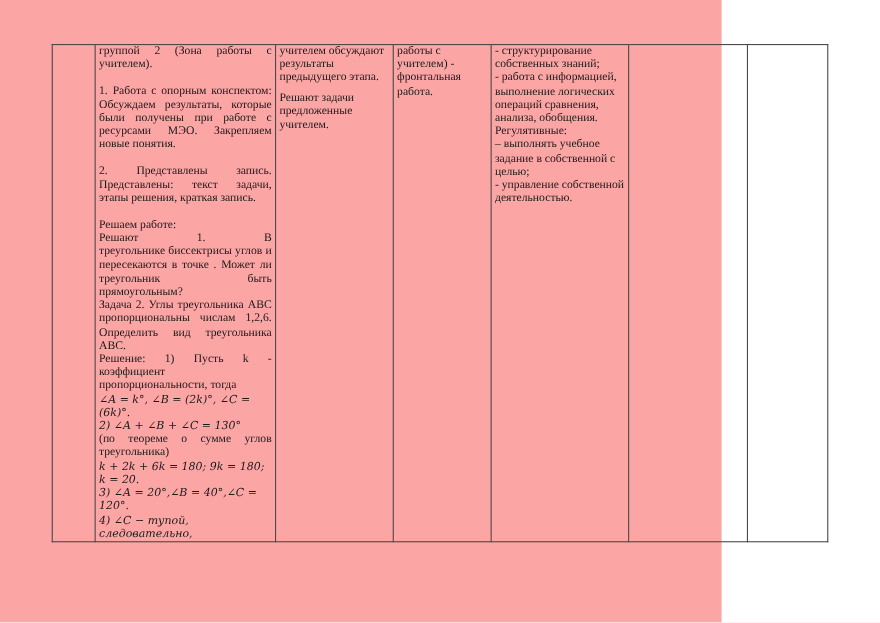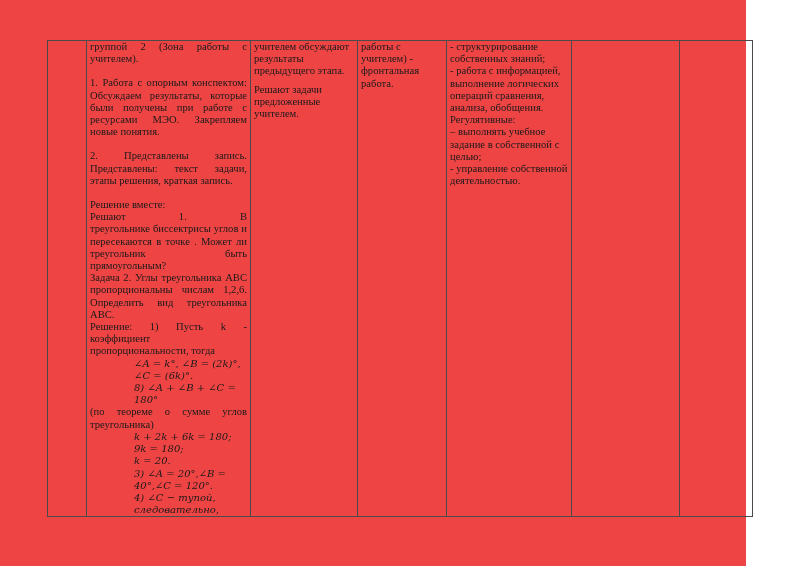--- a/index.html
+++ b/index.html
@@ -1,29 +1,29 @@
 <!DOCTYPE html>
 <html><head>
   <meta charset="utf-8">
   <style>
     html, body { margin: 0; padding: 0; background: #ffffff; }
     body { width: 800px; height: 566px; position: relative; overflow: hidden;
            font-family: "Liberation Serif", serif; color: #1a1a1a; }
-    .page { position: absolute; left: 0; top: 0; width: 746px; height: 566px; background: #ef4444; }
+    .page { position: absolute; left: 0; top: 0; width: 656px; height: 566px; background: #fca5a5; }
     table.lesson { position: absolute; left: 47px; top: 40px; width: 705px; height: 438px;
                    border-collapse: collapse; table-layout: fixed; }
     table.lesson td { border: 1.5px solid #4a4a4a; vertical-align: top; padding: 0 3px;
                       font-size: 10.6px; line-height: 12.2px; }
     .c1 { width: 39px; } .c2 { width: 164px; } .c3 { width: 107px; } .c4 { width: 89px; }
     .c5 { width: 125px; } .c6 { width: 108px; } .c7 { width: 73px; }
     .just { text-align: justify; text-align-last: left; }
     .p { margin: 0; }
     .gap { height: 12px; }
     .gap-s { height: 6px; }
-    .math { font-style: italic; font-family: "DejaVu Serif", serif; font-size: 10px; margin-left: 44px; }
+    .math { font-style: italic; font-family: "DejaVu Serif", serif; font-size: 10px; }
     .ital { }
     .row3 { display: flex; justify-content: space-between; }
   </style>
 </head>
 <body>
 
 <div class="page">
   <table class="lesson">
     <colgroup>
       <col class="c1">
@@ -43,31 +43,31 @@
         <div class="gap"></div>
         <p class="p just">1. Работа с опорным конспектом: Обсуждаем результаты, которые были получены при работе с ресурсами МЭО. Закрепляем новые понятия.</p>
         <div class="gap"></div>
         <div class="row3">
           <span>2.</span>
           <span>Представлены</span>
           <span>запись.</span>
         </div>
         <p class="p just">Представлены: текст задачи, этапы решения, краткая запись.</p>
         <div class="gap"></div>
-        <p class="p">Решение вместе:</p>
+        <p class="p">Решаем работе:</p>
         <div class="row3">
           <span>Решают</span>
           <span>1.</span>
           <span>В</span>
         </div>
         <p class="p just">треугольнике биссектрисы углов и пересекаются в точке . Может ли треугольник быть прямоугольным?</p>
         <p class="p just">Задача 2. Углы треугольника ABC пропорциональны числам 1,2,6. Определить вид треугольника ABC.</p>
         <p class="p just">Решение: 1) Пусть k - коэффициент пропорциональности, тогда</p>
         <p class="p math">∠A = k°, ∠B = (2k)°, ∠C = (6k)°.</p>
-        <p class="p math">8) ∠A + ∠B + ∠C = 180°</p>
+        <p class="p math">2) ∠A + ∠B + ∠C = 130°</p>
         <p class="p just">(по теореме о сумме углов треугольника)</p>
         <p class="p math">k + 2k + 6k = 180; 9k = 180;</p>
         <p class="p math">k = 20.</p>
         <p class="p math">3) ∠A = 20°,∠B = 40°,∠C = 120°.</p>
         <p class="p math">4) ∠C − тупой, следовательно,</p>
       </td>
 
       <td>
         <p class="p">учителем обсуждают результаты предыдущего этапа.</p>
         <div class="gap-s"></div>

